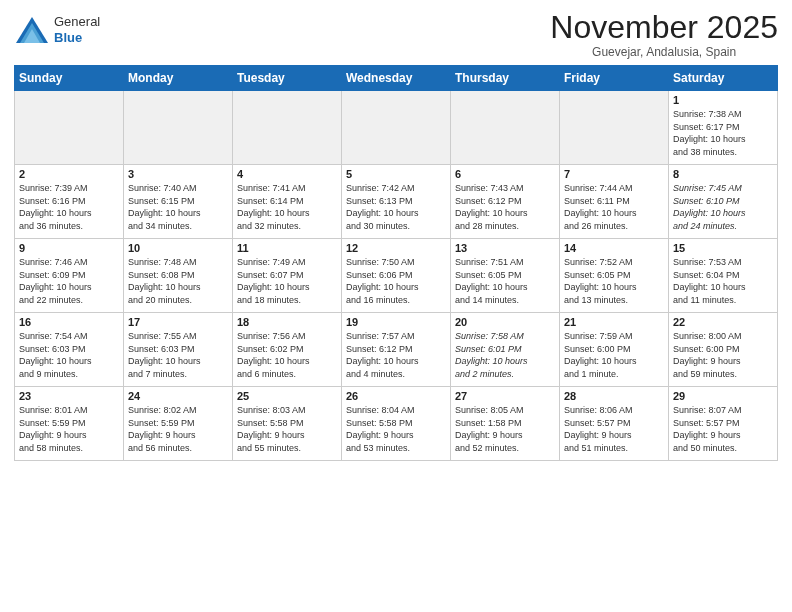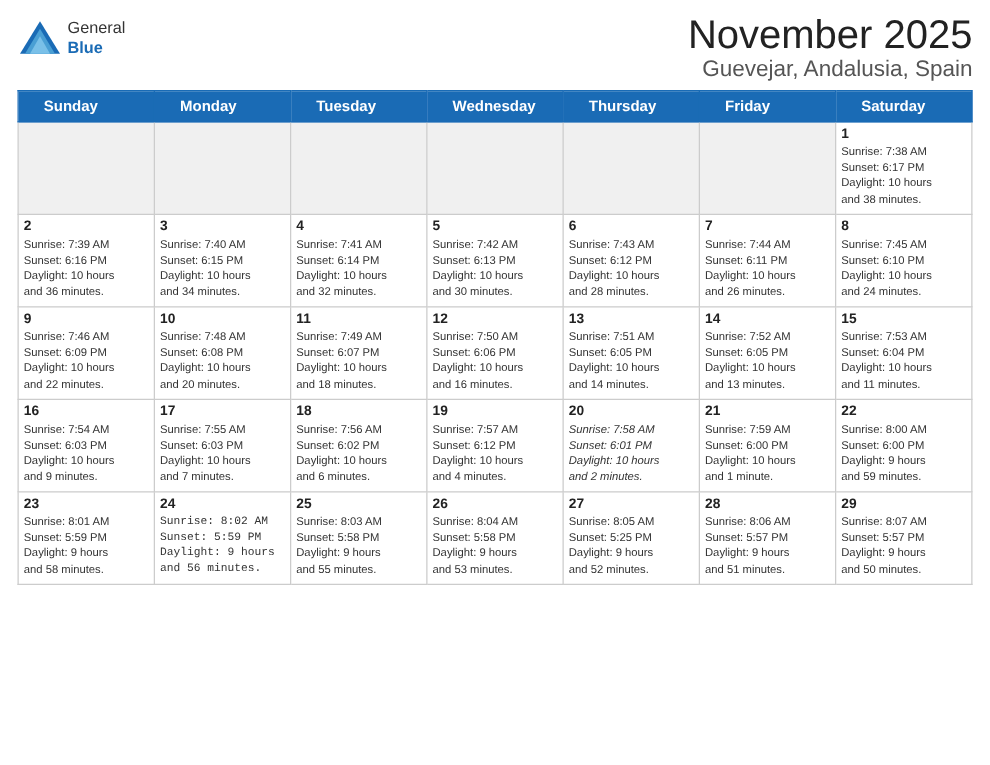--- a/index.html
+++ b/index.html
@@ -26,43 +26,43 @@
       display: flex;
       align-items: center;
       gap: 4px;
       margin-top: 4px;
     }
     .logo-icon {
       width: 36px;
       height: 30px;
     }
     .title-block {
-      text-align: right;
+      text-align: center;
     }
     .month-title {
       font-size: 32px;
       font-weight: normal;
       color: #222;
       line-height: 1.1;
     }
     .location {
-      font-size: 18px;
+      font-size: 12px;
       color: #555;
     }
     .calendar {
       width: 100%;
       border-collapse: collapse;
       table-layout: fixed;
     }
     .calendar thead tr th {
       background: #1a6bb5;
       color: #fff;
       font-size: 12px;
       font-weight: bold;
-      padding: 5px 20px;
+      padding: 5px 4px;
       text-align: left;
       border: 1px solid #1a6bb5;
     }
     .calendar tbody tr td {
       border: 1px solid #ccc;
       vertical-align: top;
       padding: 3px 4px;
       font-size: 9.5px;
       color: #333;
       height: 74px;
@@ -175,21 +175,21 @@
           </td>
           <td>
             <span class="day-number">7</span>
             <div class="day-info" style="white-space: pre-line;">Sunrise: 7:44 AM
 Sunset: 6:11 PM
 Daylight: 10 hours
 and 26 minutes.</div>
           </td>
           <td>
             <span class="day-number">8</span>
-            <div class="day-info" style="white-space: pre-line;">Sunrise: 7:45 AM
+            <div class="day-info" style="white-space: pre-line; font-style: italic;">Sunrise: 7:45 AM
 Sunset: 6:10 PM
 Daylight: 10 hours
 and 24 minutes.</div>
           </td>
         </tr>
         <tr>
           <td>
             <span class="day-number">9</span>
             <div class="day-info" style="white-space: pre-line;">Sunrise: 7:46 AM
 Sunset: 6:09 PM
@@ -293,21 +293,21 @@
         <tr>
           <td>
             <span class="day-number">23</span>
             <div class="day-info" style="white-space: pre-line;">Sunrise: 8:01 AM
 Sunset: 5:59 PM
 Daylight: 9 hours
 and 58 minutes.</div>
           </td>
           <td>
             <span class="day-number">24</span>
-            <div class="day-info" style="white-space: pre-line; font-family: Liberation Mono, monospace;">Sunrise: 8:02 AM
+            <div class="day-info" style="white-space: pre-line;">Sunrise: 8:02 AM
 Sunset: 5:59 PM
 Daylight: 9 hours
 and 56 minutes.</div>
           </td>
           <td>
             <span class="day-number">25</span>
             <div class="day-info" style="white-space: pre-line;">Sunrise: 8:03 AM
 Sunset: 5:58 PM
 Daylight: 9 hours
 and 55 minutes.</div>
@@ -315,21 +315,21 @@
           <td>
             <span class="day-number">26</span>
             <div class="day-info" style="white-space: pre-line;">Sunrise: 8:04 AM
 Sunset: 5:58 PM
 Daylight: 9 hours
 and 53 minutes.</div>
           </td>
           <td>
             <span class="day-number">27</span>
             <div class="day-info" style="white-space: pre-line;">Sunrise: 8:05 AM
-Sunset: 5:25 PM
+Sunset: 1:58 PM
 Daylight: 9 hours
 and 52 minutes.</div>
           </td>
           <td>
             <span class="day-number">28</span>
             <div class="day-info" style="white-space: pre-line;">Sunrise: 8:06 AM
 Sunset: 5:57 PM
 Daylight: 9 hours
 and 51 minutes.</div>
           </td>

